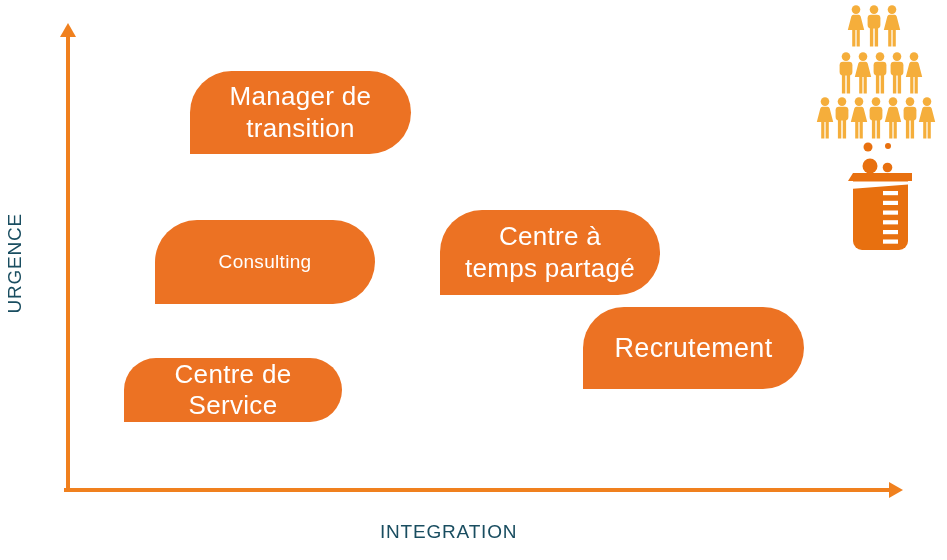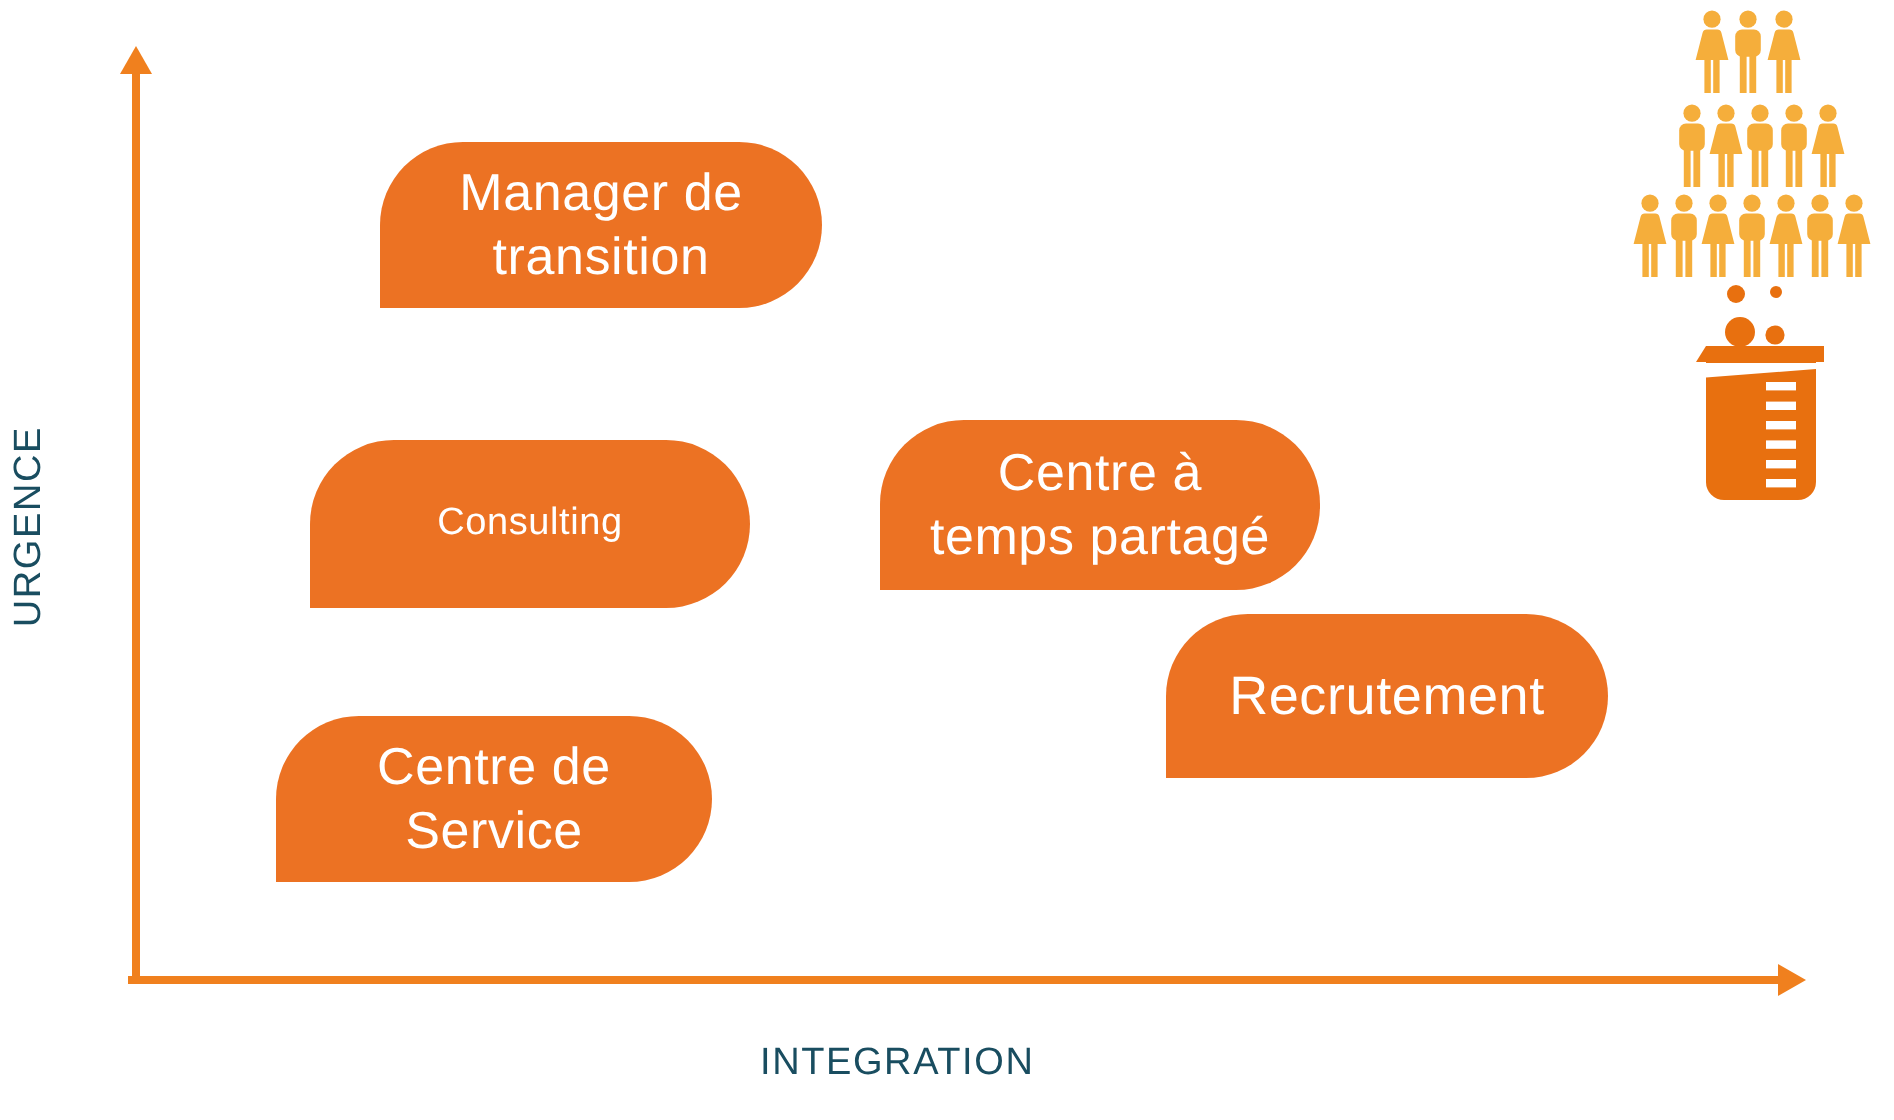--- a/index.html
+++ b/index.html
@@ -63,21 +63,21 @@
     text-align: center;
     white-space: pre-line;
     font-size: 26px;
     line-height: 1.2;
     letter-spacing: 0.3px;
   }
   .b1 { left: 190px; top: 71px;  width: 221px; height: 83px; }
   .b2 { left: 155px; top: 196px; width: 220px; height: 84px; font-size: 19px; margin-top: 24px; }
   .b3 { left: 440px; top: 210px; width: 220px; height: 85px; }
   .b4 { left: 583px; top: 307px; width: 221px; height: 82px; font-size: 27px; }
-  .b5 { left: 138px; top: 358px; width: 218px; height: 83px; }
+  .b5 { left: 124px; top: 358px; width: 218px; height: 64px; }
   .b6 { left: 653px; top: 395px; width: 222px; height: 84px; font-size: 27px; }
 
   
   .corner-icon { position: absolute; left: 808px; top: 2px; }
 </style>
 </head>
 <body>
 
 <div class="stage">
 

